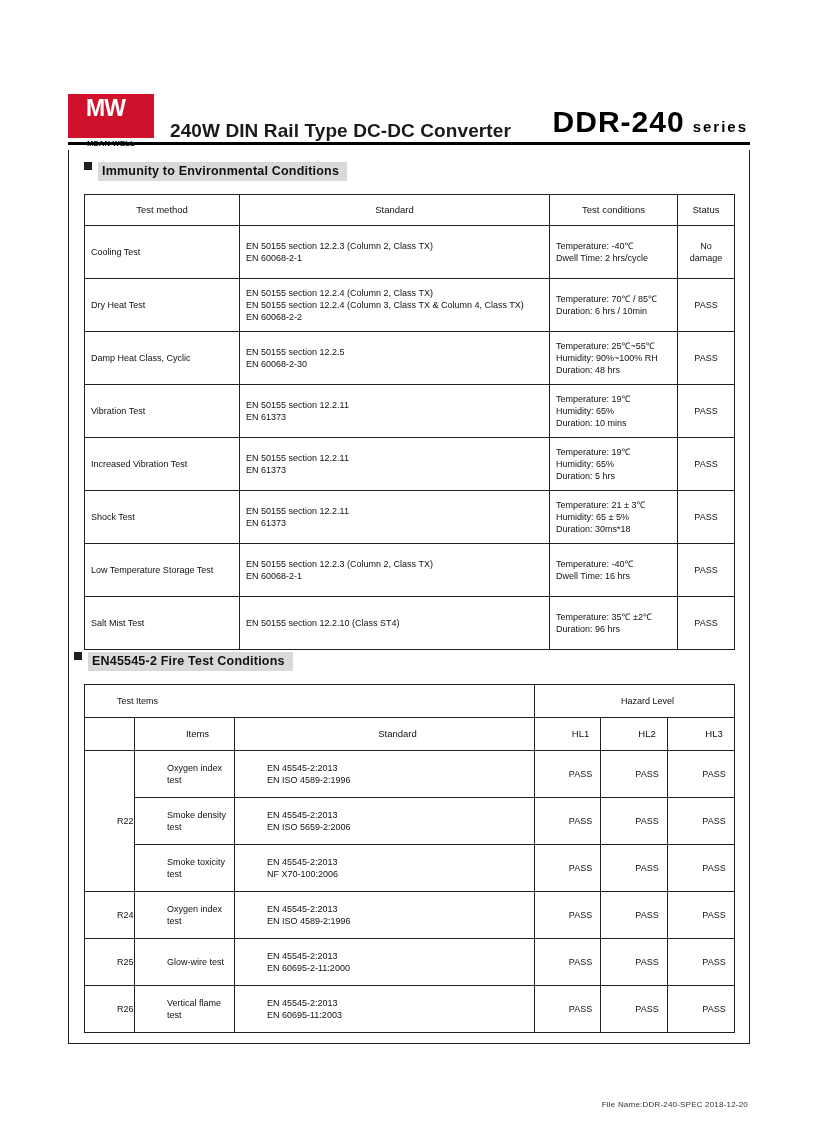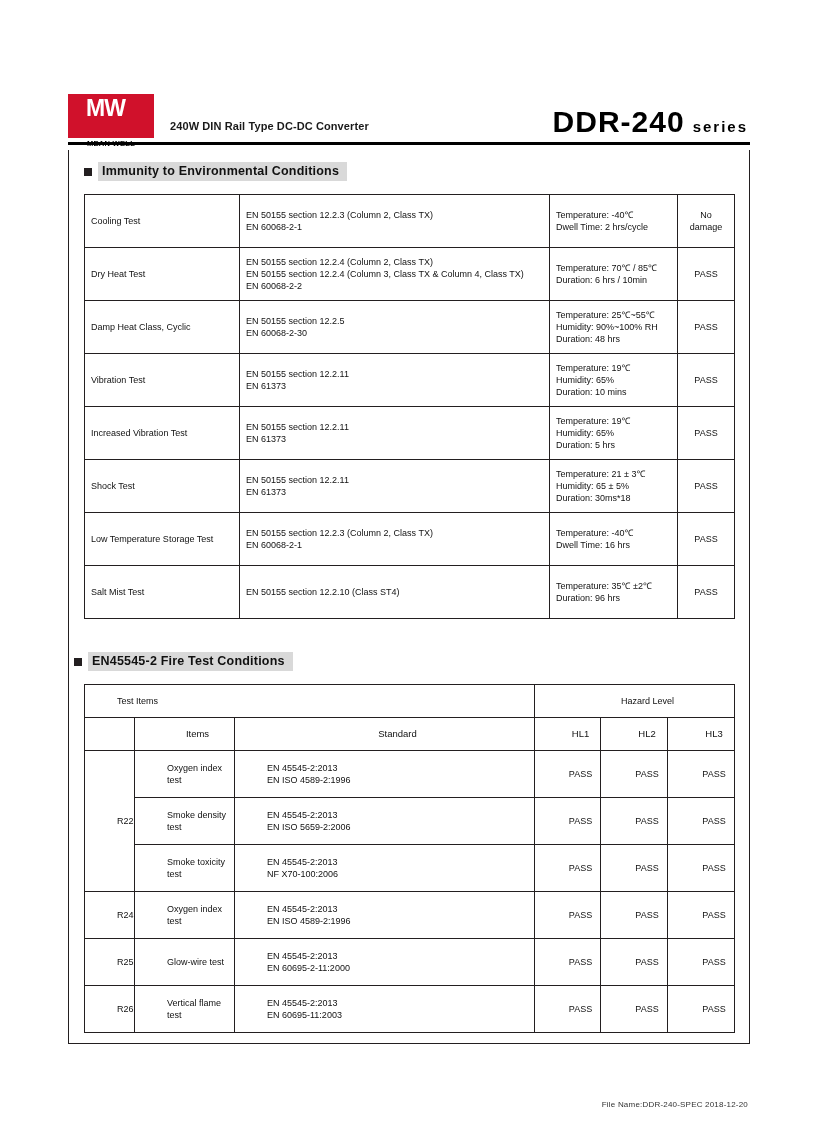--- a/index.html
+++ b/index.html
@@ -58,21 +58,21 @@
     letter-spacing: 0.3px;
     color: #000;
     margin-top: 1px;
     text-align: center;
     width: 86px;
   }
   .header-sub {
     position: absolute;
     left: 102px;
     top: 28px;
-    font-size: 11px;
+    font-size: 19px;
     font-weight: bold;
     color: #1a1a1a;
     letter-spacing: 0.1px;
   }
   .header-model {
     position: absolute;
     right: 2px;
     top: 13px;
     text-align: right;
     white-space: nowrap;
@@ -107,21 +107,21 @@
     height: 894px;
     border: 1px solid #231f20;
     border-top: none;
     box-sizing: border-box;
   }
 
   
   .section-title {
     position: absolute;
     display: flex;
-    align-items: center;
+    align-items: flex-start;
     gap: 6px;
   }
   .section-title .bullet {
     width: 8px;
     height: 8px;
     background: #231f20;
     display: inline-block;
   }
   .section-title .label {
     background: #d9d9d9;
@@ -212,20 +212,26 @@
     </div>
 
     <table id="tbl-immunity">
       <colgroup>
         <col style="width:155px">
         <col style="width:310px">
         <col style="width:128px">
         <col style="width:57px">
       </colgroup>
       <tbody>
+        <tr class="hdr">
+          <td class="th-center">Test method</td>
+          <td class="th-center">Standard</td>
+          <td class="th-center">Test conditions</td>
+          <td class="th-center">Status</td>
+        </tr>
         <tr>
           <td>Cooling Test</td>
           <td class="multiline">EN 50155 section 12.2.3 (Column 2, Class TX)
 EN 60068-2-1</td>
           <td class="multiline">Temperature: -40℃
 Dwell Time: 2 hrs/cycle</td>
           <td class="cell-center">No damage</td>
         </tr>
         <tr>
           <td>Dry Heat Test</td>

